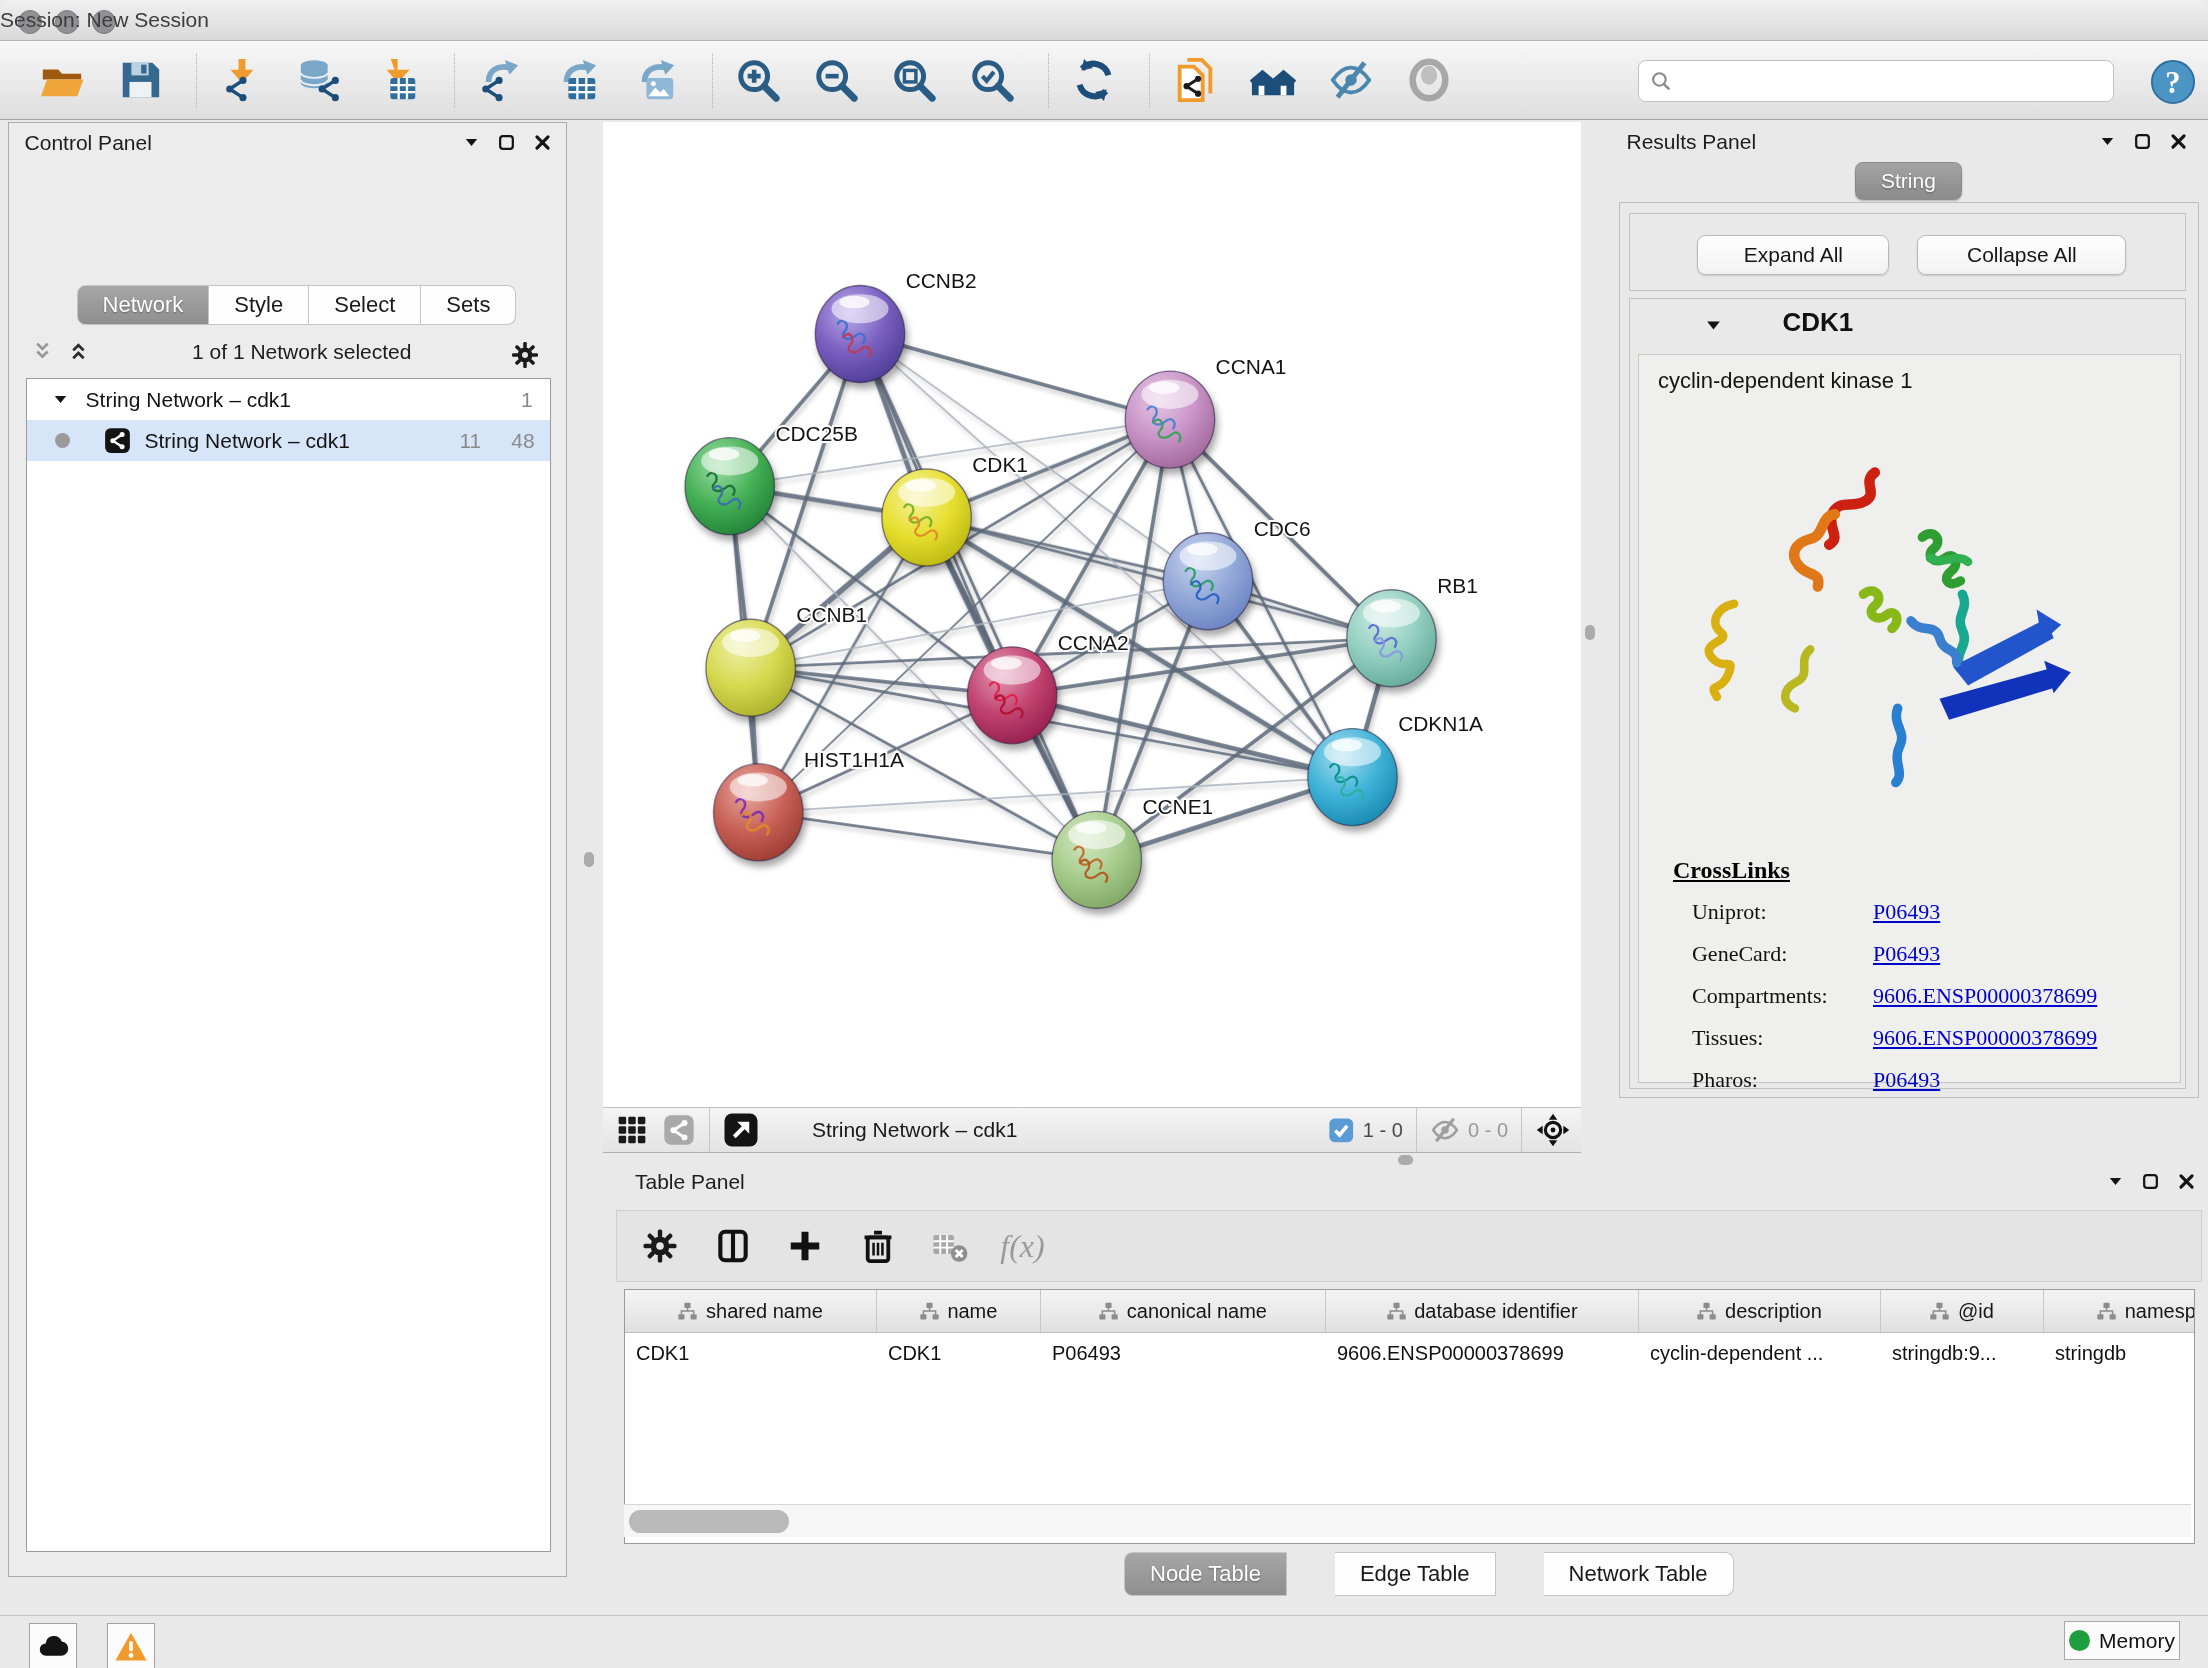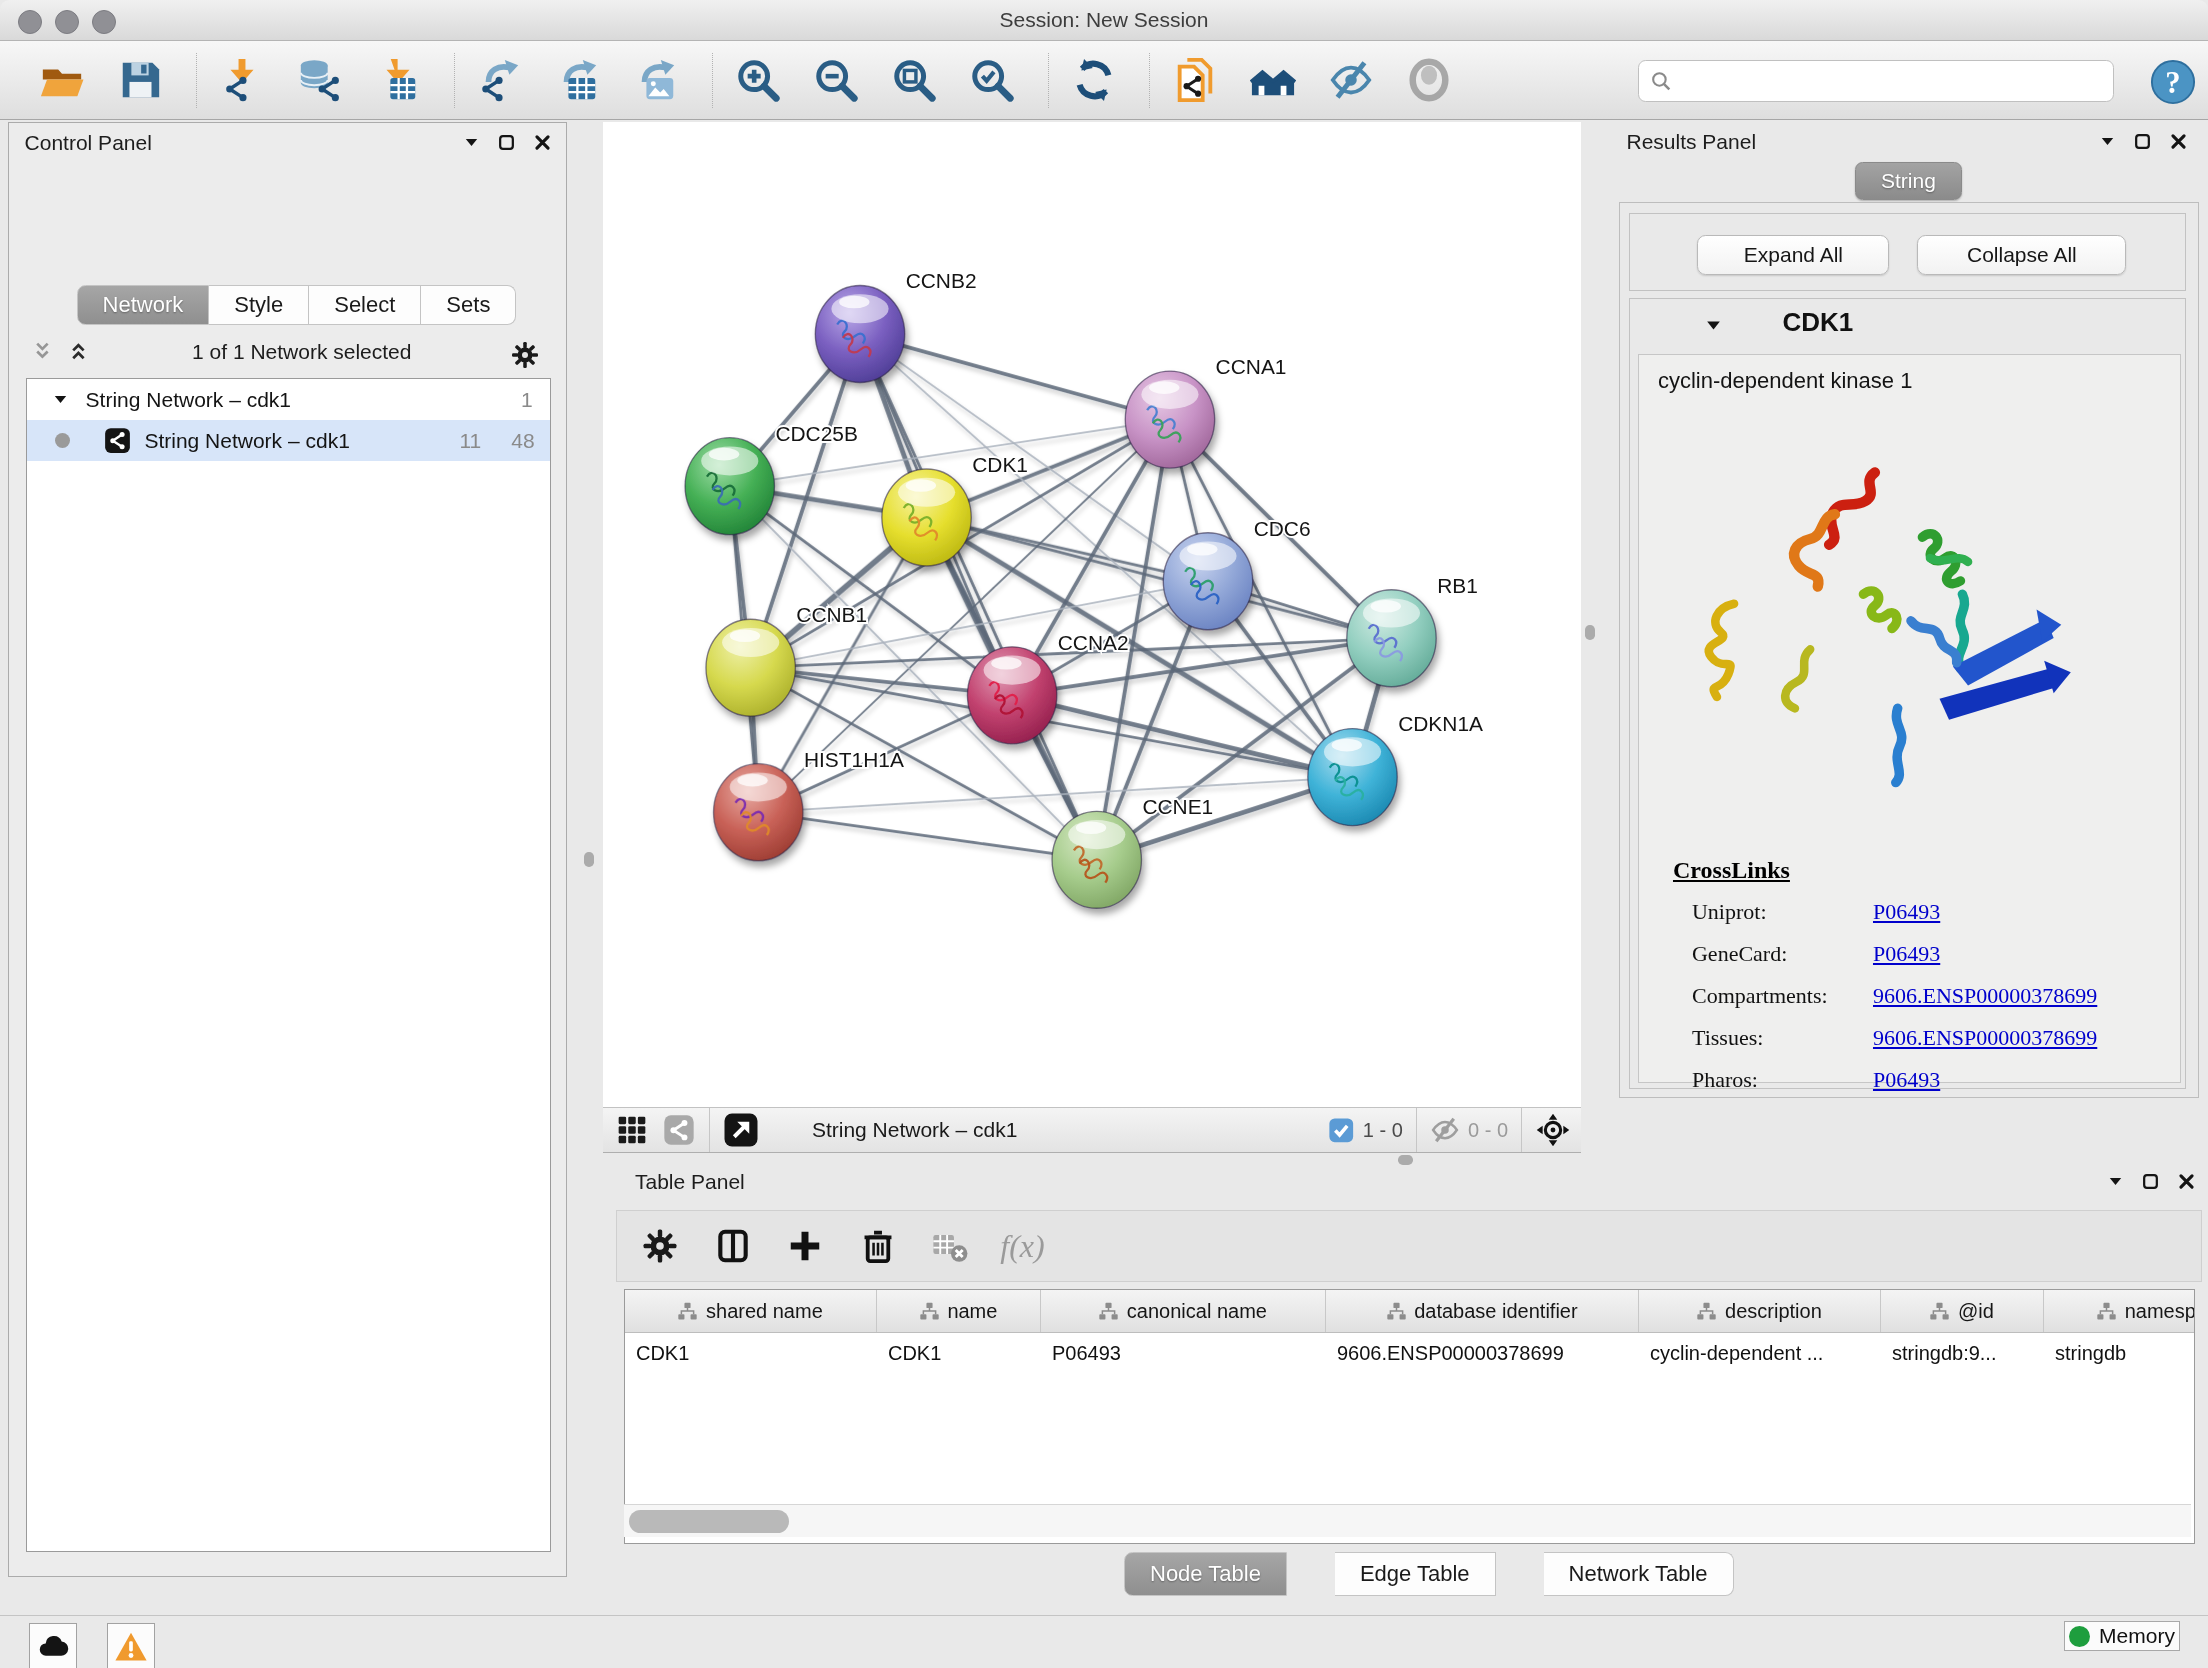--- a/index.html
+++ b/index.html
@@ -2,21 +2,21 @@
 <html style="font-size:15px"><head>
 <meta charset="utf-8">
 <style>
   html,body{margin:0;padding:0;background:#e9e9e9;width:2208px;height:1668px;overflow:hidden;
     font-family:"Liberation Sans",sans-serif;-webkit-font-smoothing:antialiased;}
   .abs{position:absolute;}
   
   .titlebar{left:0;top:0;width:2208px;height:40px;background:linear-gradient(#f0f0f0,#d9d9d9);
     border-bottom:1px solid #b4b4b4;border-radius:9.5px 9.5px 0 0;}
   .tl-dot{top:9.5px;width:22px;height:22px;border-radius:50%;background:#909095;border:1px solid #7c7c82;}
-  .win-title{left:0;top:0;width:100%;height:40px;line-height:40px;text-align:center;font-size:21px;color:#3d3d3d;}
+  .win-title{left:0;top:0;width:100%;height:40px;line-height:40px;text-align:left;font-size:21px;color:#3d3d3d;}
   
   .toolbar{left:0;top:41px;width:2208px;height:79px;background:linear-gradient(#f7f7f7,#dedede);
     border-bottom:1px solid #a6a6a6;display:flex;align-items:center;padding-left:38px;box-sizing:border-box;}
   .tb-btn{width:48px;height:48px;margin-right:30px;display:flex;align-items:center;justify-content:center;cursor:default;}
   .tb-sep{width:0;height:55px;border-left:1.9px dotted #b2b2b2;margin:0 21px 0 1.9px;}
   .search-wrap{left:1638px;top:60px;width:476px;height:42px;background:#fff;border:1px solid #c0c0c0;
     border-radius:7.6px;display:flex;align-items:center;padding-left:9.5px;box-sizing:border-box;}
   .help-btn{left:2150px;top:59px;width:46px;height:46px;}
   
   .ptitle{font-size:21px;color:#1d1d1d;}
@@ -66,21 +66,21 @@
     border-right:1px solid #c8c8c8;box-sizing:border-box;flex:none;}
   .tbl-row{display:flex;height:40px;}
   .td{display:flex;align-items:center;font-size:20px;color:#111;padding-left:11.4px;box-sizing:border-box;flex:none;}
   .hscroll{left:7.6px;top:342px;width:1567px;height:32px;background:#f6f6f6;border-top:1px solid #d6d6d6;}
   .hthumb{left:5.7px;top:4.8px;width:160px;height:23px;border-radius:11.4px;background:#b9b9b9;}
   .tp-tabs{left:508px;top:390px;display:flex;height:42px;gap:48px;}
   
   .statusbar{left:0;top:1615px;width:2208px;height:53px;background:#e9e9e9;border-top:1px solid #c4c4c4;}
   .sb-btn{top:1623px;width:48px;height:48px;background:#fcfcfc;border:1.9px solid #a2a2a2;
     display:flex;align-items:center;justify-content:center;box-sizing:border-box;}
-  .mem-btn{left:2064px;top:1621px;width:116px;height:30px;background:#fbfbfb;border:1.9px solid #a8a8a8;
+  .mem-btn{left:2064px;top:1621px;width:116px;height:39px;background:#fbfbfb;border:1.9px solid #a8a8a8;
     display:flex;align-items:center;justify-content:center;gap:9px;font-size:21px;color:#111;box-sizing:border-box;}
   .splitter-dot{background:#ababab;border-radius:4.8px;}
   svg{display:block;}
 </style>
 </head>
 <body>
 
 <div class="abs titlebar">
   <div class="abs tl-dot" style="left:18px"></div>
   <div class="abs tl-dot" style="left:55px"></div>

